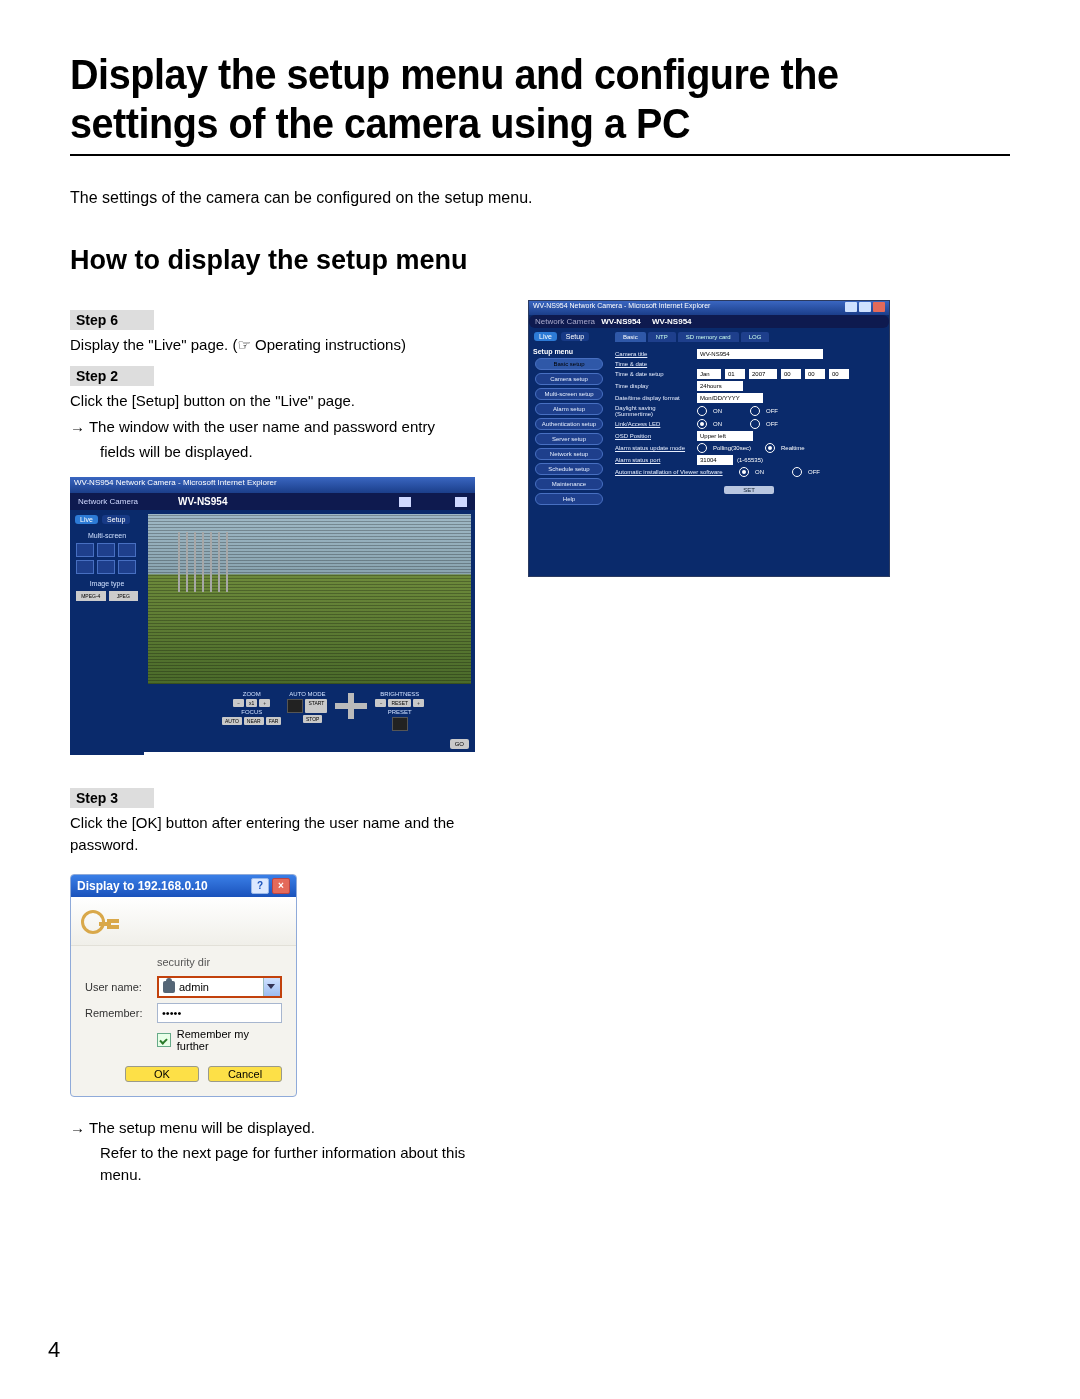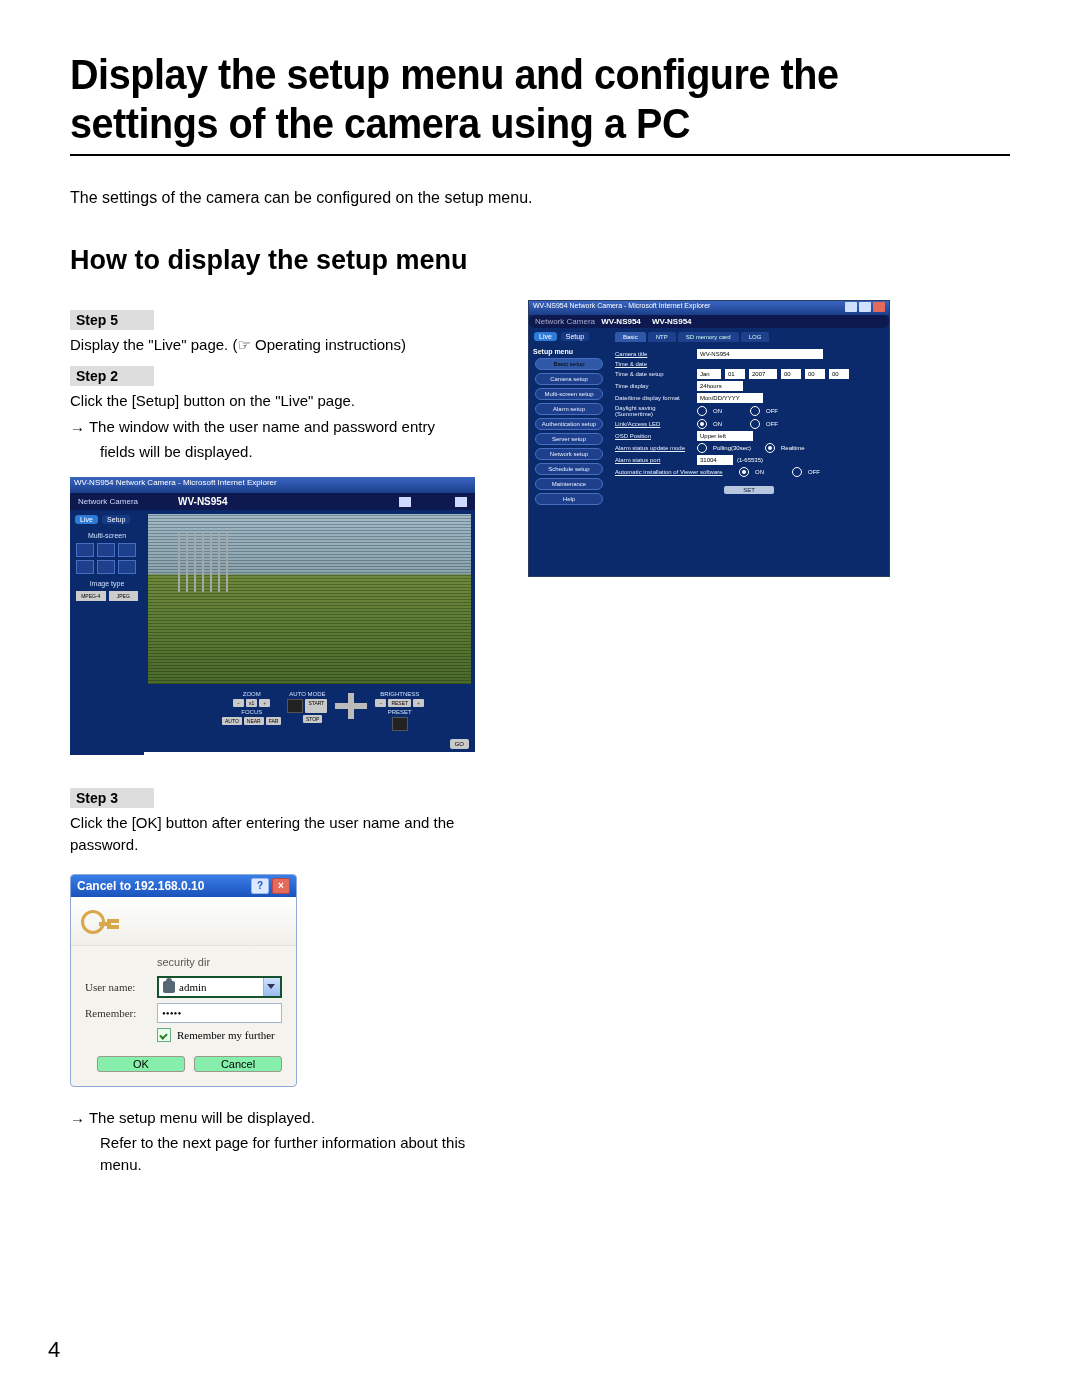--- a/index.html
+++ b/index.html
@@ -199,27 +199,27 @@
   }
   .key-icon::before{
     content:""; position:absolute; left:0; top:4px; width:18px; height:18px;
     border:3px solid #d9a84a; border-radius:50%;
   }
   .key-icon::after{
     content:""; position:absolute; left:18px; top:16px; width:12px; height:4px;
     background:#d9a84a; box-shadow: 8px -3px 0 0 #d9a84a, 8px 3px 0 0 #d9a84a;
   }
   .shot-login .body { padding: 10px 14px 14px 14px; }
-  .shot-login .row { display:flex; align-items:center; margin:5px 0; gap:8px;font-family:Liberation Serif, serif;}
+  .shot-login .row { display:flex; align-items:center; margin:5px 0; gap:8px;}
   .shot-login .lbl { width: 64px; color:#333; font-size:11px;}
   .shot-login .field {
     flex:1; height:18px; background:#fff; border:1px solid #a7b6cf; font-size:11px;
     padding:0 4px; display:flex; align-items:center; gap:4px;
   }
-  .shot-login .combo { border:2px solid #14532d; position:relative;}
+  .shot-login .combo { border:2px solid #c2410c; position:relative;}
   .shot-login .combo::after{
     content:""; position:absolute; right:0; top:0; bottom:0; width:16px;
     background: linear-gradient(#cfe1ff,#9cbcf1);
     border-left:1px solid #9bb;
   }
   .shot-login .chev{
     position:absolute; right:5px; top:6px; width:0;height:0;
     border-left:4px solid transparent;border-right:4px solid transparent;border-top:5px solid #335;
     z-index:2;
   }
@@ -229,21 +229,21 @@
   .person-icon::before{
     content:"";position:absolute;left:3px;top:-3px;width:6px;height:6px;background:#567;border-radius:50%;
   }
   .shot-login .chk { width:12px;height:12px;border:1px solid #6a8; background:#e8ffe8; position:relative;}
   .shot-login .chk::after{
     content:"";position:absolute;left:2px;top:4px;width:5px;height:3px;border-left:2px solid #2a7b2a;border-bottom:2px solid #2a7b2a;transform:rotate(-45deg);
   }
   .shot-login .btns { text-align:right; margin-top:14px;}
   .shot-login .winbtn{
     display:inline-block;min-width:54px;text-align:center;font-size:11px;
-    background:#86efac;border:1px solid #9a9a8a;border-radius:3px;padding:1px 16px;margin-left:6px;
+    background:#fde047;border:1px solid #9a9a8a;border-radius:3px;padding:1px 9px;margin-left:6px;
   }
 
   
   .shot-setup {
     width: 360px;
     background: #0a2a6b;
     margin-top: 0;
     font-size: 7px;
     color: #fff;
     border: 1px solid #2b3a60;
@@ -312,21 +312,21 @@
   <hr class="title-rule">
 
   <div class="intro">
     <p>The settings of the camera can be configured on the setup menu.</p>
   </div>
 
   <h2 class="section-title">How to display the setup menu</h2>
 
   <div class="cols">
     <div class="col-left">
-      <span class="step-label">Step 5</span>
+      <span class="step-label">Step 6</span>
       <div class="step-body">
         <p>Display the "Live" page. (☞ Operating instructions)</p>
       </div>
 
       <span class="step-label">Step 2</span>
       <div class="step-body">
         <p>Click the [Setup] button on the "Live" page.</p>
         <p class="arrow-line">→ The window with the user name and password entry</p>
         <p class="arrow-cont">fields will be displayed.</p>
       </div>
@@ -410,21 +410,21 @@
         </div>
       </div>
 
       <span class="step-label" style="margin-top:36px">Step 3</span>
       <div class="step-body">
         <p>Click the [OK] button after entering the user name and the password.</p>
       </div>
 
       <div class="shot-login">
         <div class="dlg-title">
-          <span class="t">Cancel to 192.168.0.10</span>
+          <span class="t">Display to 192.168.0.10</span>
           <span class="sysbtn sys-help">?</span>
           <span class="sysbtn sys-close">×</span>
         </div>
         <div class="iconzone">
           <span class="key-icon"></span>
         </div>
         <div class="body">
           <div style="color:#555;margin-bottom:8px;text-align:center;">security dir</div>
           <div class="row">
             <span class="lbl">User name:</span>

